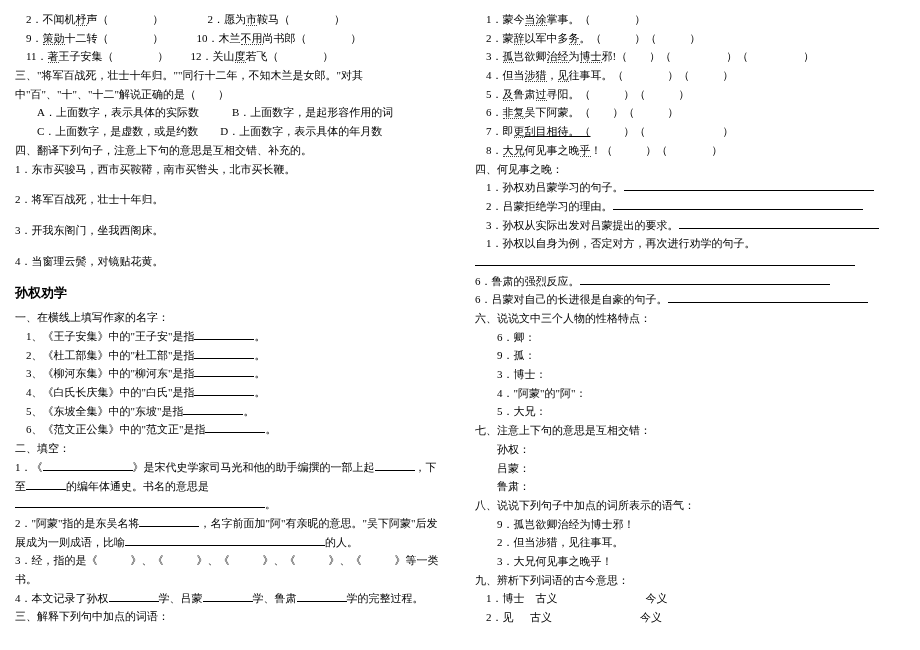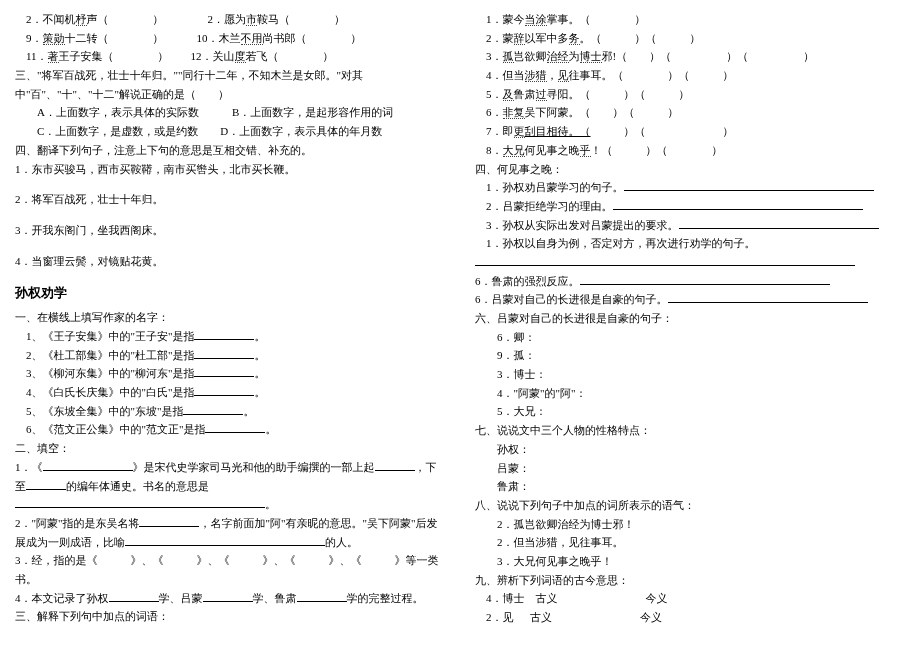--- a/index.html
+++ b/index.html
@@ -70,29 +70,29 @@
 <div class="line indent1"><span>7．即</span><u class="ud"><span>更</span></u><u><span>刮目相待。（</span></u>　　　）（　　　　　　　）</div>
 <div class="line indent1"><span>8．</span><u class="ud"><span>大兄</span></u><span>何见事之晚</span><u class="ud"><span>乎</span></u><span>！（</span>　　　）（　　　　）</div>
 <div class="line">四、何见事之晚：</div>
 <div class="line indent1"><span>1．孙权劝吕蒙学习的句子。</span><span class="blank blank-long"></span></div>
 <div class="line indent1"><span>2．吕蒙拒绝学习的理由。</span><span class="blank blank-long"></span></div>
 <div class="line indent1"><span>3．孙权从实际出发对吕蒙提出的要求。</span><span class="blank blank-long" style="min-width:200px"></span></div>
 <div class="line indent1"><span>1．孙权以自身为例，否定对方，再次进行劝学的句子。</span></div>
 <div class="line"><span class="blank blank-long" style="min-width:380px"></span></div>
 <div class="line"><span>6．鲁肃的强烈反应。</span><span class="blank blank-long"></span></div>
 <div class="line"><span>6．吕蒙对自己的长进很是自豪的句子。</span><span class="blank blank-long" style="min-width:200px"></span></div>
-<div class="line">六、吕蒙对自己的长进很是自豪的句子：</div>
+<div class="line">六、说说文中三个人物的性格特点：</div>
 <div class="line indent2">6．卿：</div>
 <div class="line indent2">9．孤：</div>
 <div class="line indent2">3．博士：</div>
 <div class="line indent2">4．"阿蒙"的"阿"：</div>
 <div class="line indent2">5．大兄：</div>
-<div class="line">七、说说文中三个人物的性格特点：</div>
+<div class="line">七、注意上下句的意思是互相交错：</div>
 <div class="line indent2">孙权：</div>
 <div class="line indent2">吕蒙：</div>
 <div class="line indent2">鲁肃：</div>
 <div class="line">八、说说下列句子中加点的词所表示的语气：</div>
-<div class="line indent2">2．孤岂欲卿治经为博士邪！</div>
+<div class="line indent2">9．孤岂欲卿治经为博士邪！</div>
 <div class="line indent2">2．但当涉猎，见往事耳。</div>
 <div class="line indent2">3．大兄何见事之晚乎！</div>
 <div class="line">九、辨析下列词语的古今意思：</div>
-<div class="line indent1"><span>4．博士    古义</span>　　　　　　　　<span>今义</span></div>
+<div class="line indent1"><span>1．博士    古义</span>　　　　　　　　<span>今义</span></div>
 <div class="line indent1"><span>2．见      古义</span>　　　　　　　　<span>今义</span></div>
 
 </body></html>

